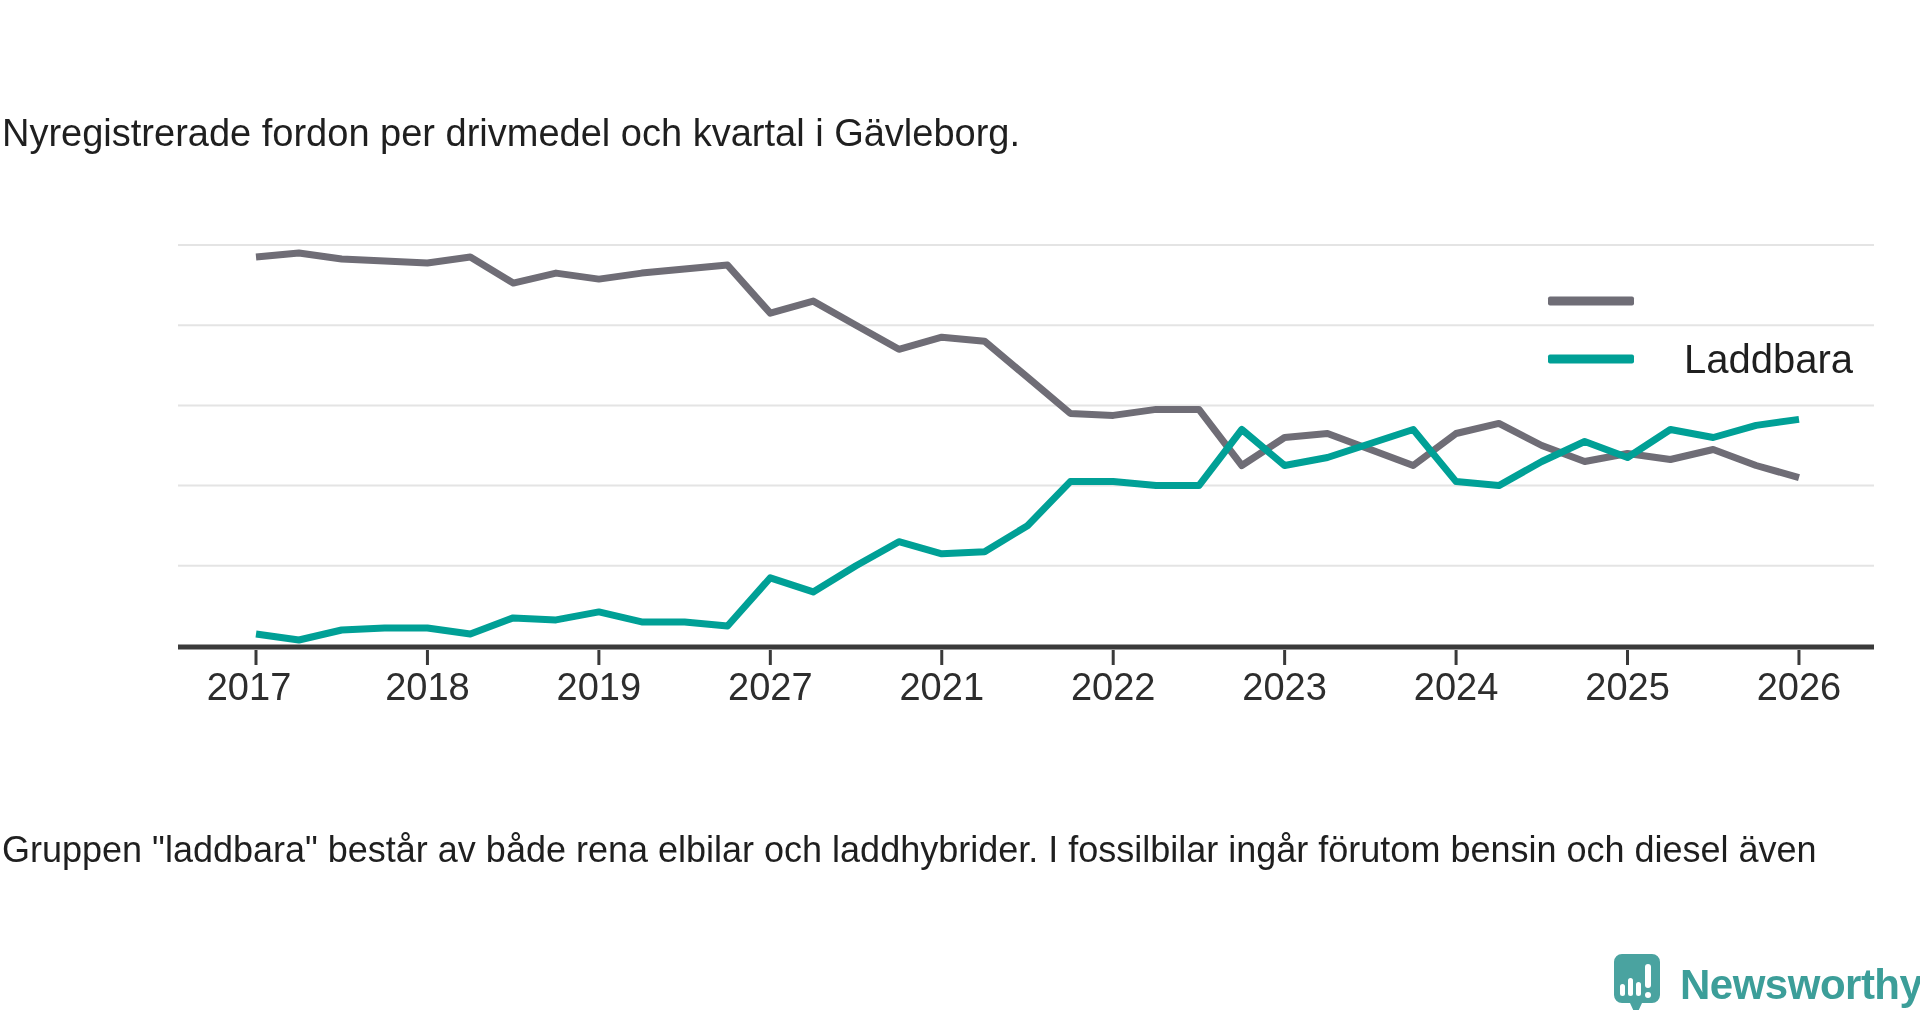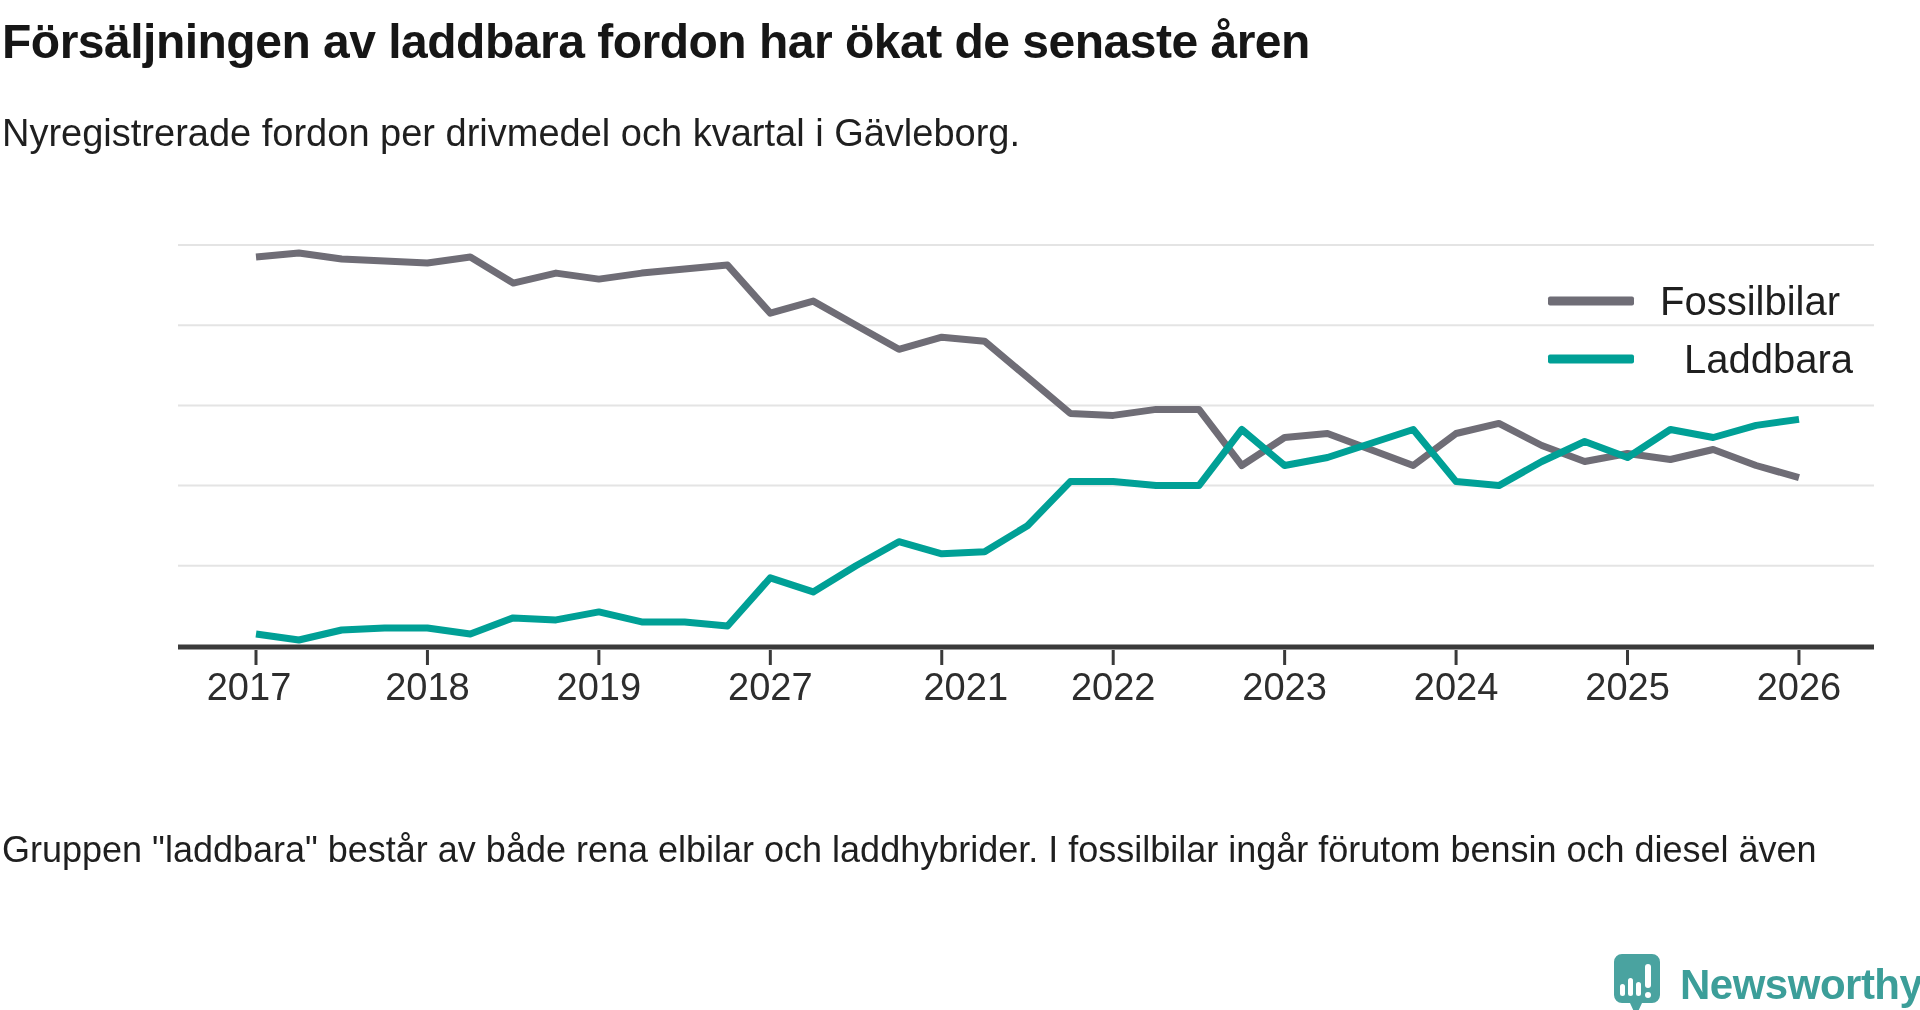--- a/index.html
+++ b/index.html
@@ -18,21 +18,20 @@
   #legend-row-1{left:1548px;top:359px;gap:24px;}
   #footnote{left:2px;top:826px;font-size:36px;line-height:47px;color:#1f1f1f;}
   #logo{left:1612px;top:952px;display:flex;align-items:center;}
   #logo-text{margin-left:18px;font-size:42px;font-weight:600;letter-spacing:-0.5px;}
 </style>
 </head>
 <body>
 
 <div id="canvas">
 
-  <div class="abs" id="title">Försäljningen av laddbara fordon har ökat de senaste åren</div>
   <div class="abs" id="subtitle">Nyregistrerade fordon per drivmedel och kvartal i Gävleborg.</div>
 
   <svg class="abs" id="chart-svg" viewBox="0 0 1920 1010" xmlns="http://www.w3.org/2000/svg">
       <line x1="178" y1="565.8" x2="1874" y2="565.8" stroke="#e4e4e4" stroke-width="2"></line>
       <line x1="178" y1="485.6" x2="1874" y2="485.6" stroke="#e4e4e4" stroke-width="2"></line>
       <line x1="178" y1="405.4" x2="1874" y2="405.4" stroke="#e4e4e4" stroke-width="2"></line>
       <line x1="178" y1="325.2" x2="1874" y2="325.2" stroke="#e4e4e4" stroke-width="2"></line>
       <line x1="178" y1="245" x2="1874" y2="245" stroke="#e4e4e4" stroke-width="2"></line>
       <line x1="178" y1="647" x2="1874" y2="647" stroke="#3a3a3a" stroke-width="5"></line>
       <line x1="256" y1="650" x2="256" y2="665" stroke="#3a3a3a" stroke-width="3"></line>
@@ -56,32 +55,31 @@
     
     
     
   </div>
 
   <div>
     <div class="abs xtick" style="left: 249px; text-align: right;">2017</div>
     <div class="abs xtick" style="left: 427.44px;">2018</div>
     <div class="abs xtick" style="left: 598.88px;">2019</div>
     <div class="abs xtick" style="left: 770.32px;">2027</div>
-    <div class="abs xtick" style="left: 941.76px; margin-left: 24px;">2021</div>
+    <div class="abs xtick" style="left: 941.76px;">2021</div>
     <div class="abs xtick" style="left: 1113.2px;">2022</div>
     <div class="abs xtick" style="left: 1284.64px;">2023</div>
     <div class="abs xtick" style="left: 1456.08px;">2024</div>
     <div class="abs xtick" style="left: 1627.52px;">2025</div>
     <div class="abs xtick" style="left: 1798.96px;">2026</div>
   </div>
 
   <div>
     <div class="abs legend-row" id="legend-row-0">
       <span class="legend-swatch" style="background: rgb(111, 109, 118);"></span>
-      <span class="legend-label">Fossilbilar</span>
     </div>
     <div class="abs legend-row" id="legend-row-1">
       <span class="legend-swatch" style="background: rgb(0, 160, 150);"></span>
       <span class="legend-label">Laddbara</span>
     </div>
   </div>
 
   <div class="abs" id="footnote">
     <div>Gruppen "laddbara" består av både rena elbilar och laddhybrider. I fossilbilar ingår förutom bensin och diesel även</div>
   </div>

